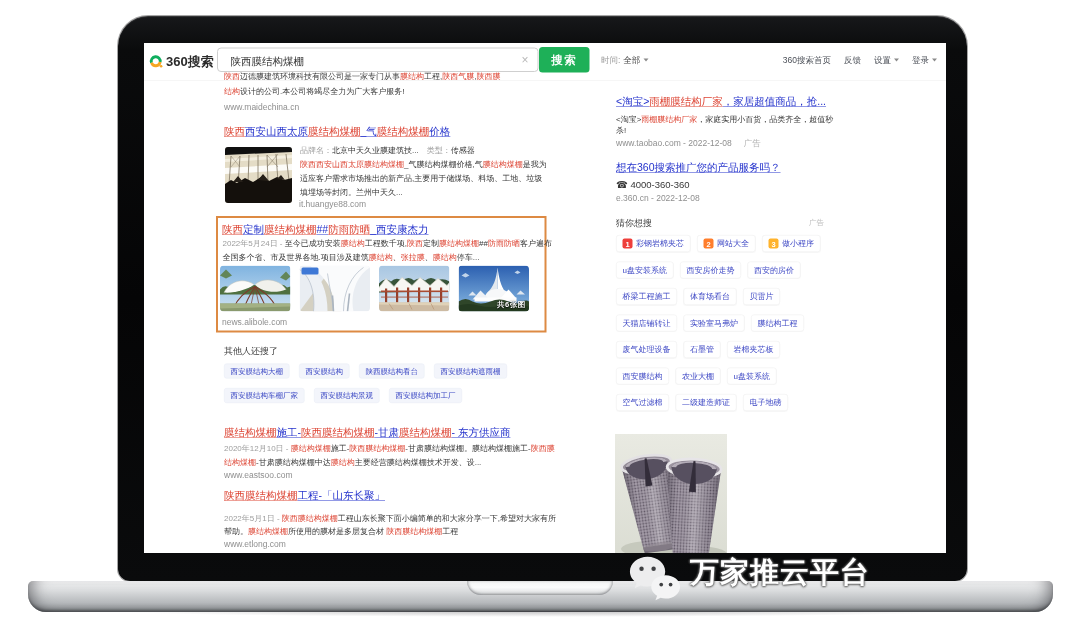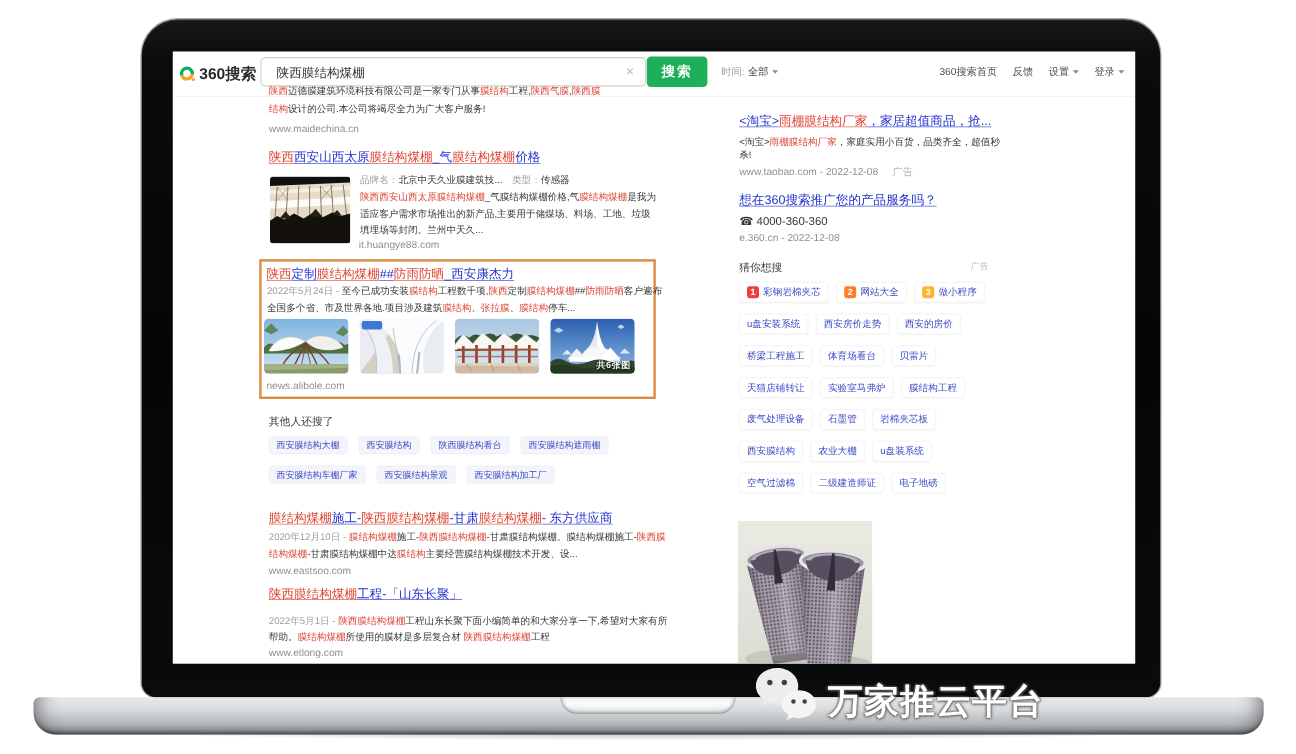--- a/index.html
+++ b/index.html
@@ -21,21 +21,21 @@
     box-shadow:inset 14px 0 16px -10px rgba(40,40,45,.55), inset -14px 0 16px -10px rgba(40,40,45,.55), inset 0 -3px 3px -1px rgba(50,52,55,.55);}
   .notch{position:absolute;left:467px;top:581px;width:146px;height:14px;
     background:linear-gradient(180deg,#f2f3f3 0%,#fbfcfc 45%,#d8dadc 100%);
     border-radius:0 0 16px 16px;
     box-shadow:inset 0 -2px 3px -1px rgba(100,102,105,.55), inset 2px 0 3px -1px rgba(120,122,125,.5), inset -2px 0 3px -1px rgba(120,122,125,.5);}
   .base-shadow{position:absolute;left:55px;top:611px;width:970px;height:7px;
     background:radial-gradient(52% 100% at 50% 0%,rgba(30,30,35,.28) 0%,rgba(30,30,35,.10) 55%,rgba(30,30,35,0) 85%);
     border-radius:50%;}
 
   
-  .watermark{position:absolute;right:22px;top:553px;display:flex;align-items:flex-end;z-index:30;}
+  .watermark{position:absolute;right:22px;top:553px;display:flex;align-items:flex-start;z-index:30;}
   .wm-icon{width:58px;height:52px;margin-right:6px;}
   .wm-text{font-size:29px;font-weight:bold;color:#ffffff;letter-spacing:1px;
     text-shadow:0 0 2px rgba(90,90,90,.9),0 1px 2px rgba(90,90,90,.75),1px 0 2px rgba(120,120,120,.7),-1px 0 2px rgba(120,120,120,.7);}
 
   
   .screen-inner *{box-sizing:border-box;}
   .hdr-logo{position:absolute;left:10px;top:20px;display:flex;align-items:center;}
   .hdr-logo svg{width:29px;height:29px;}
   .logo-text{font-size:26px;font-weight:bold;color:#2a2a2a;margin-left:5px;letter-spacing:0px;}
   .search-box{position:absolute;left:146px;top:9px;width:643px;height:49px;border:2px solid #cfcfcf;border-radius:8px;background:#fff;}

